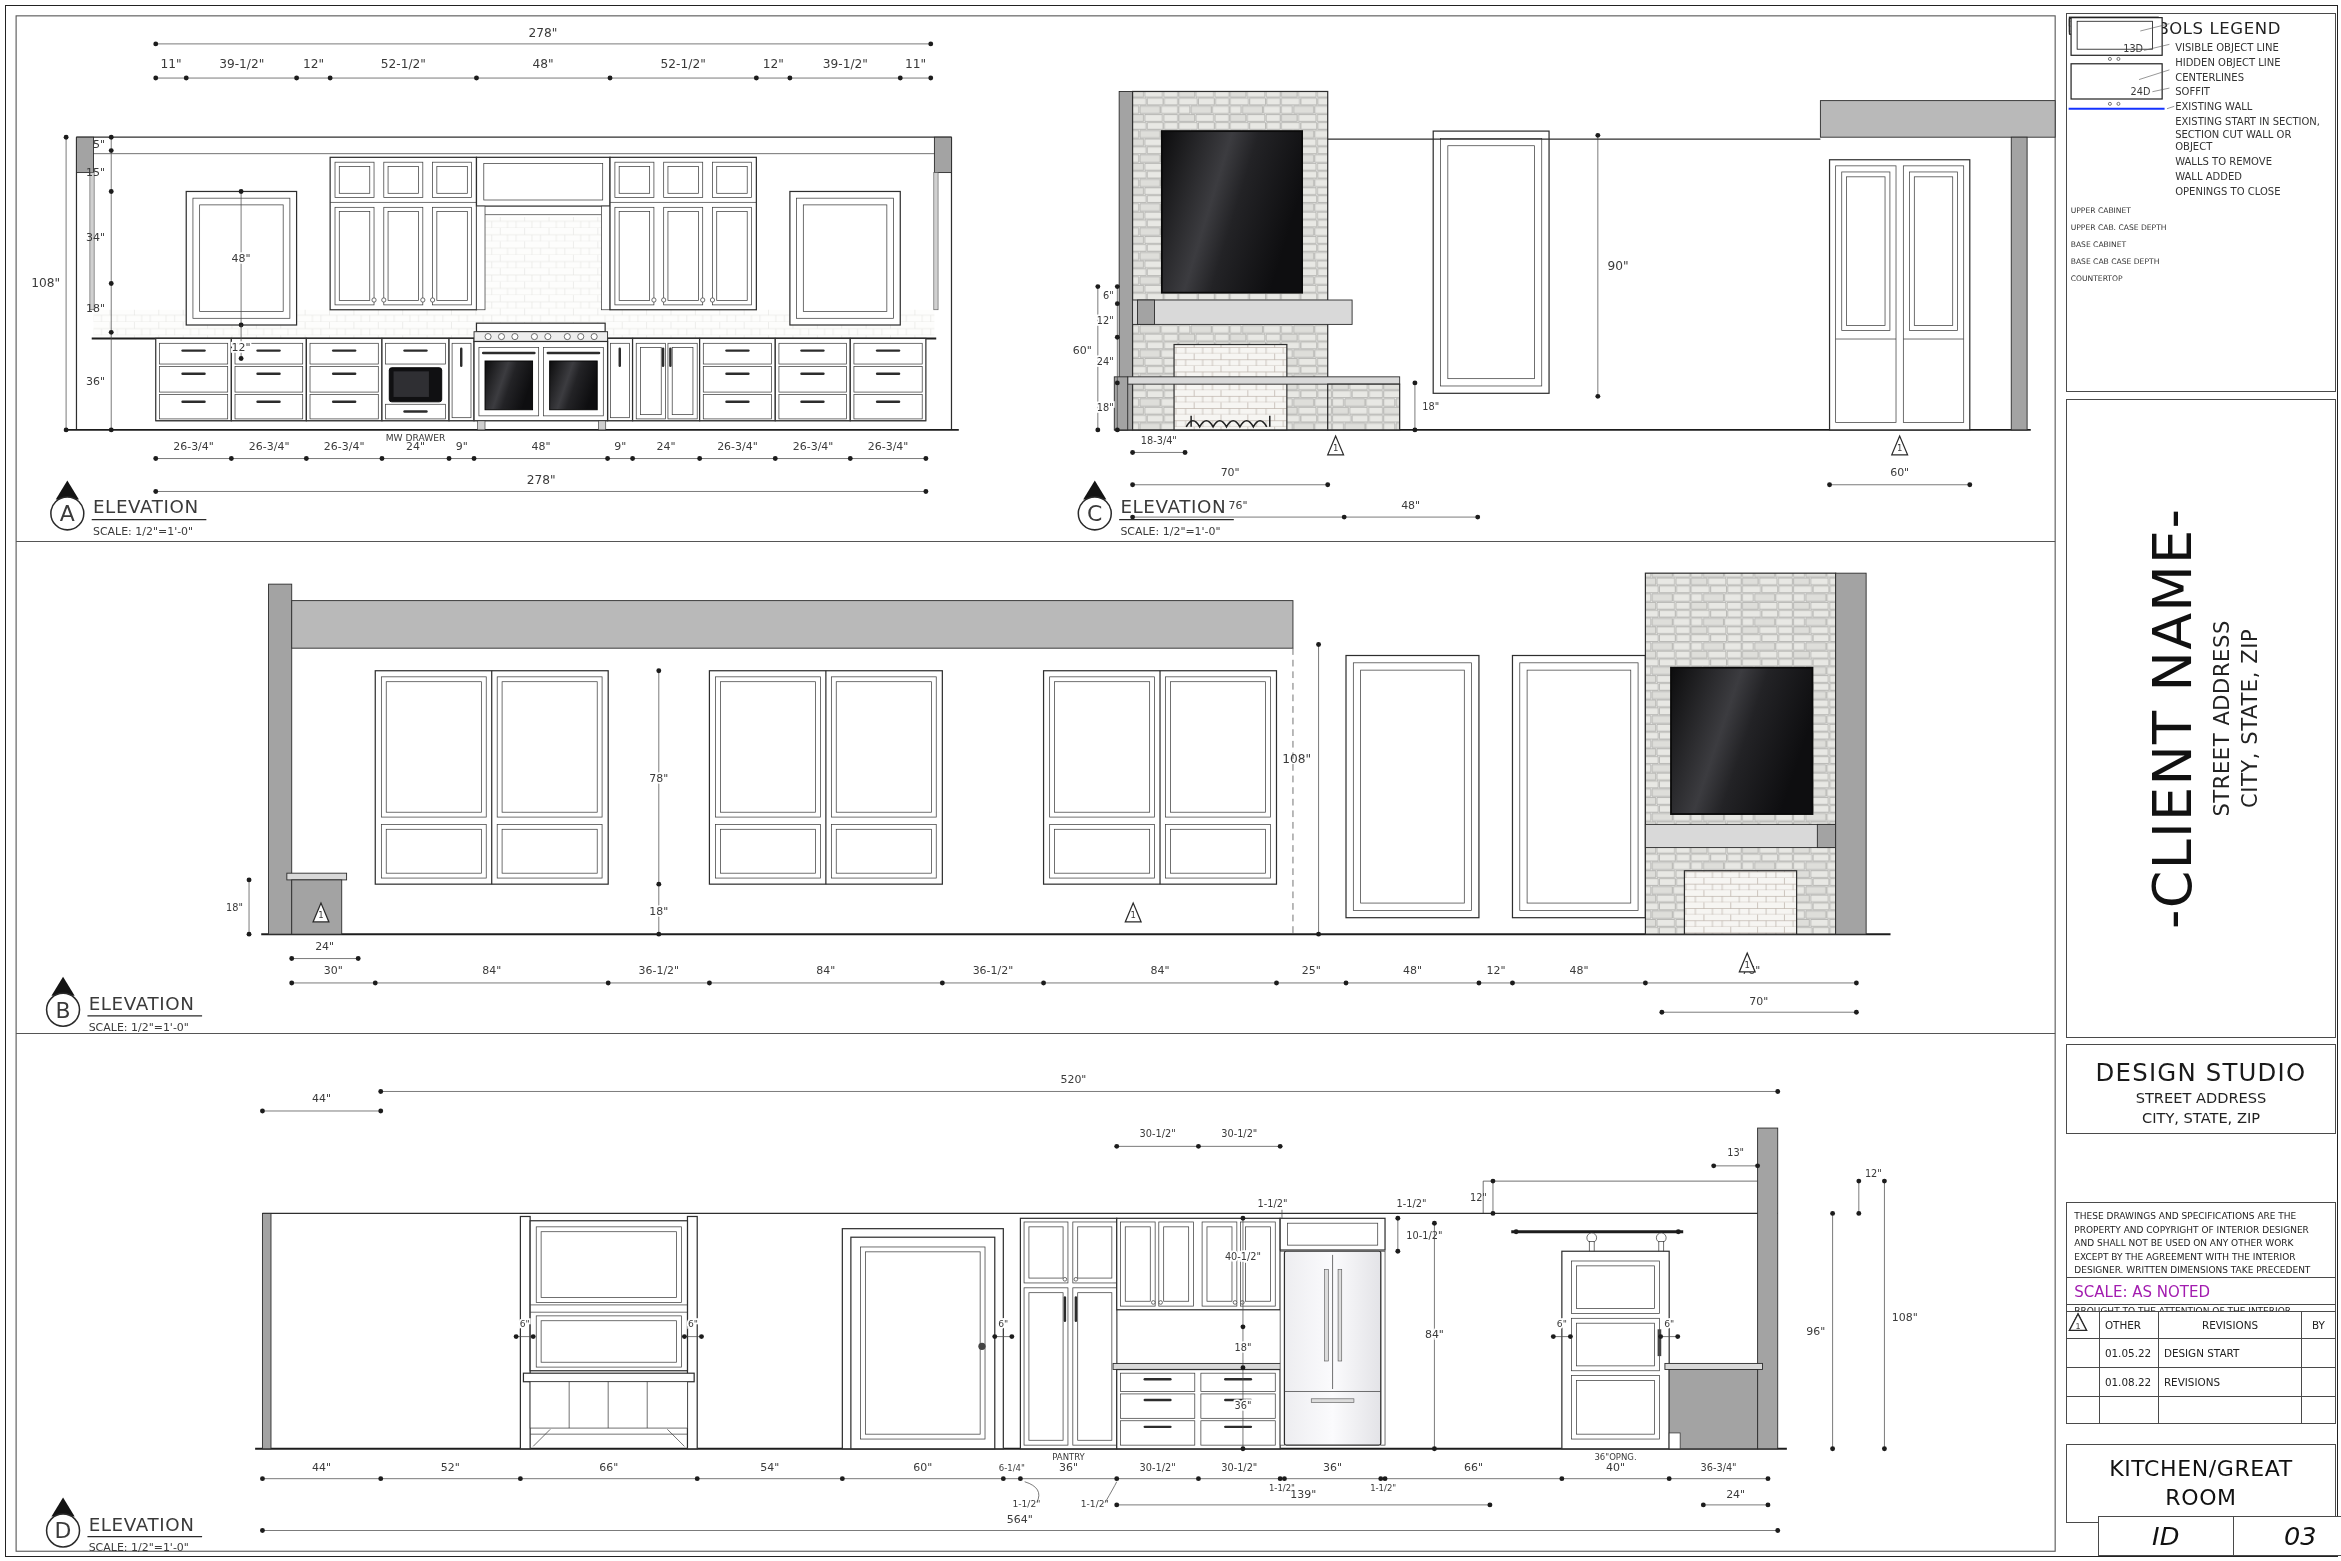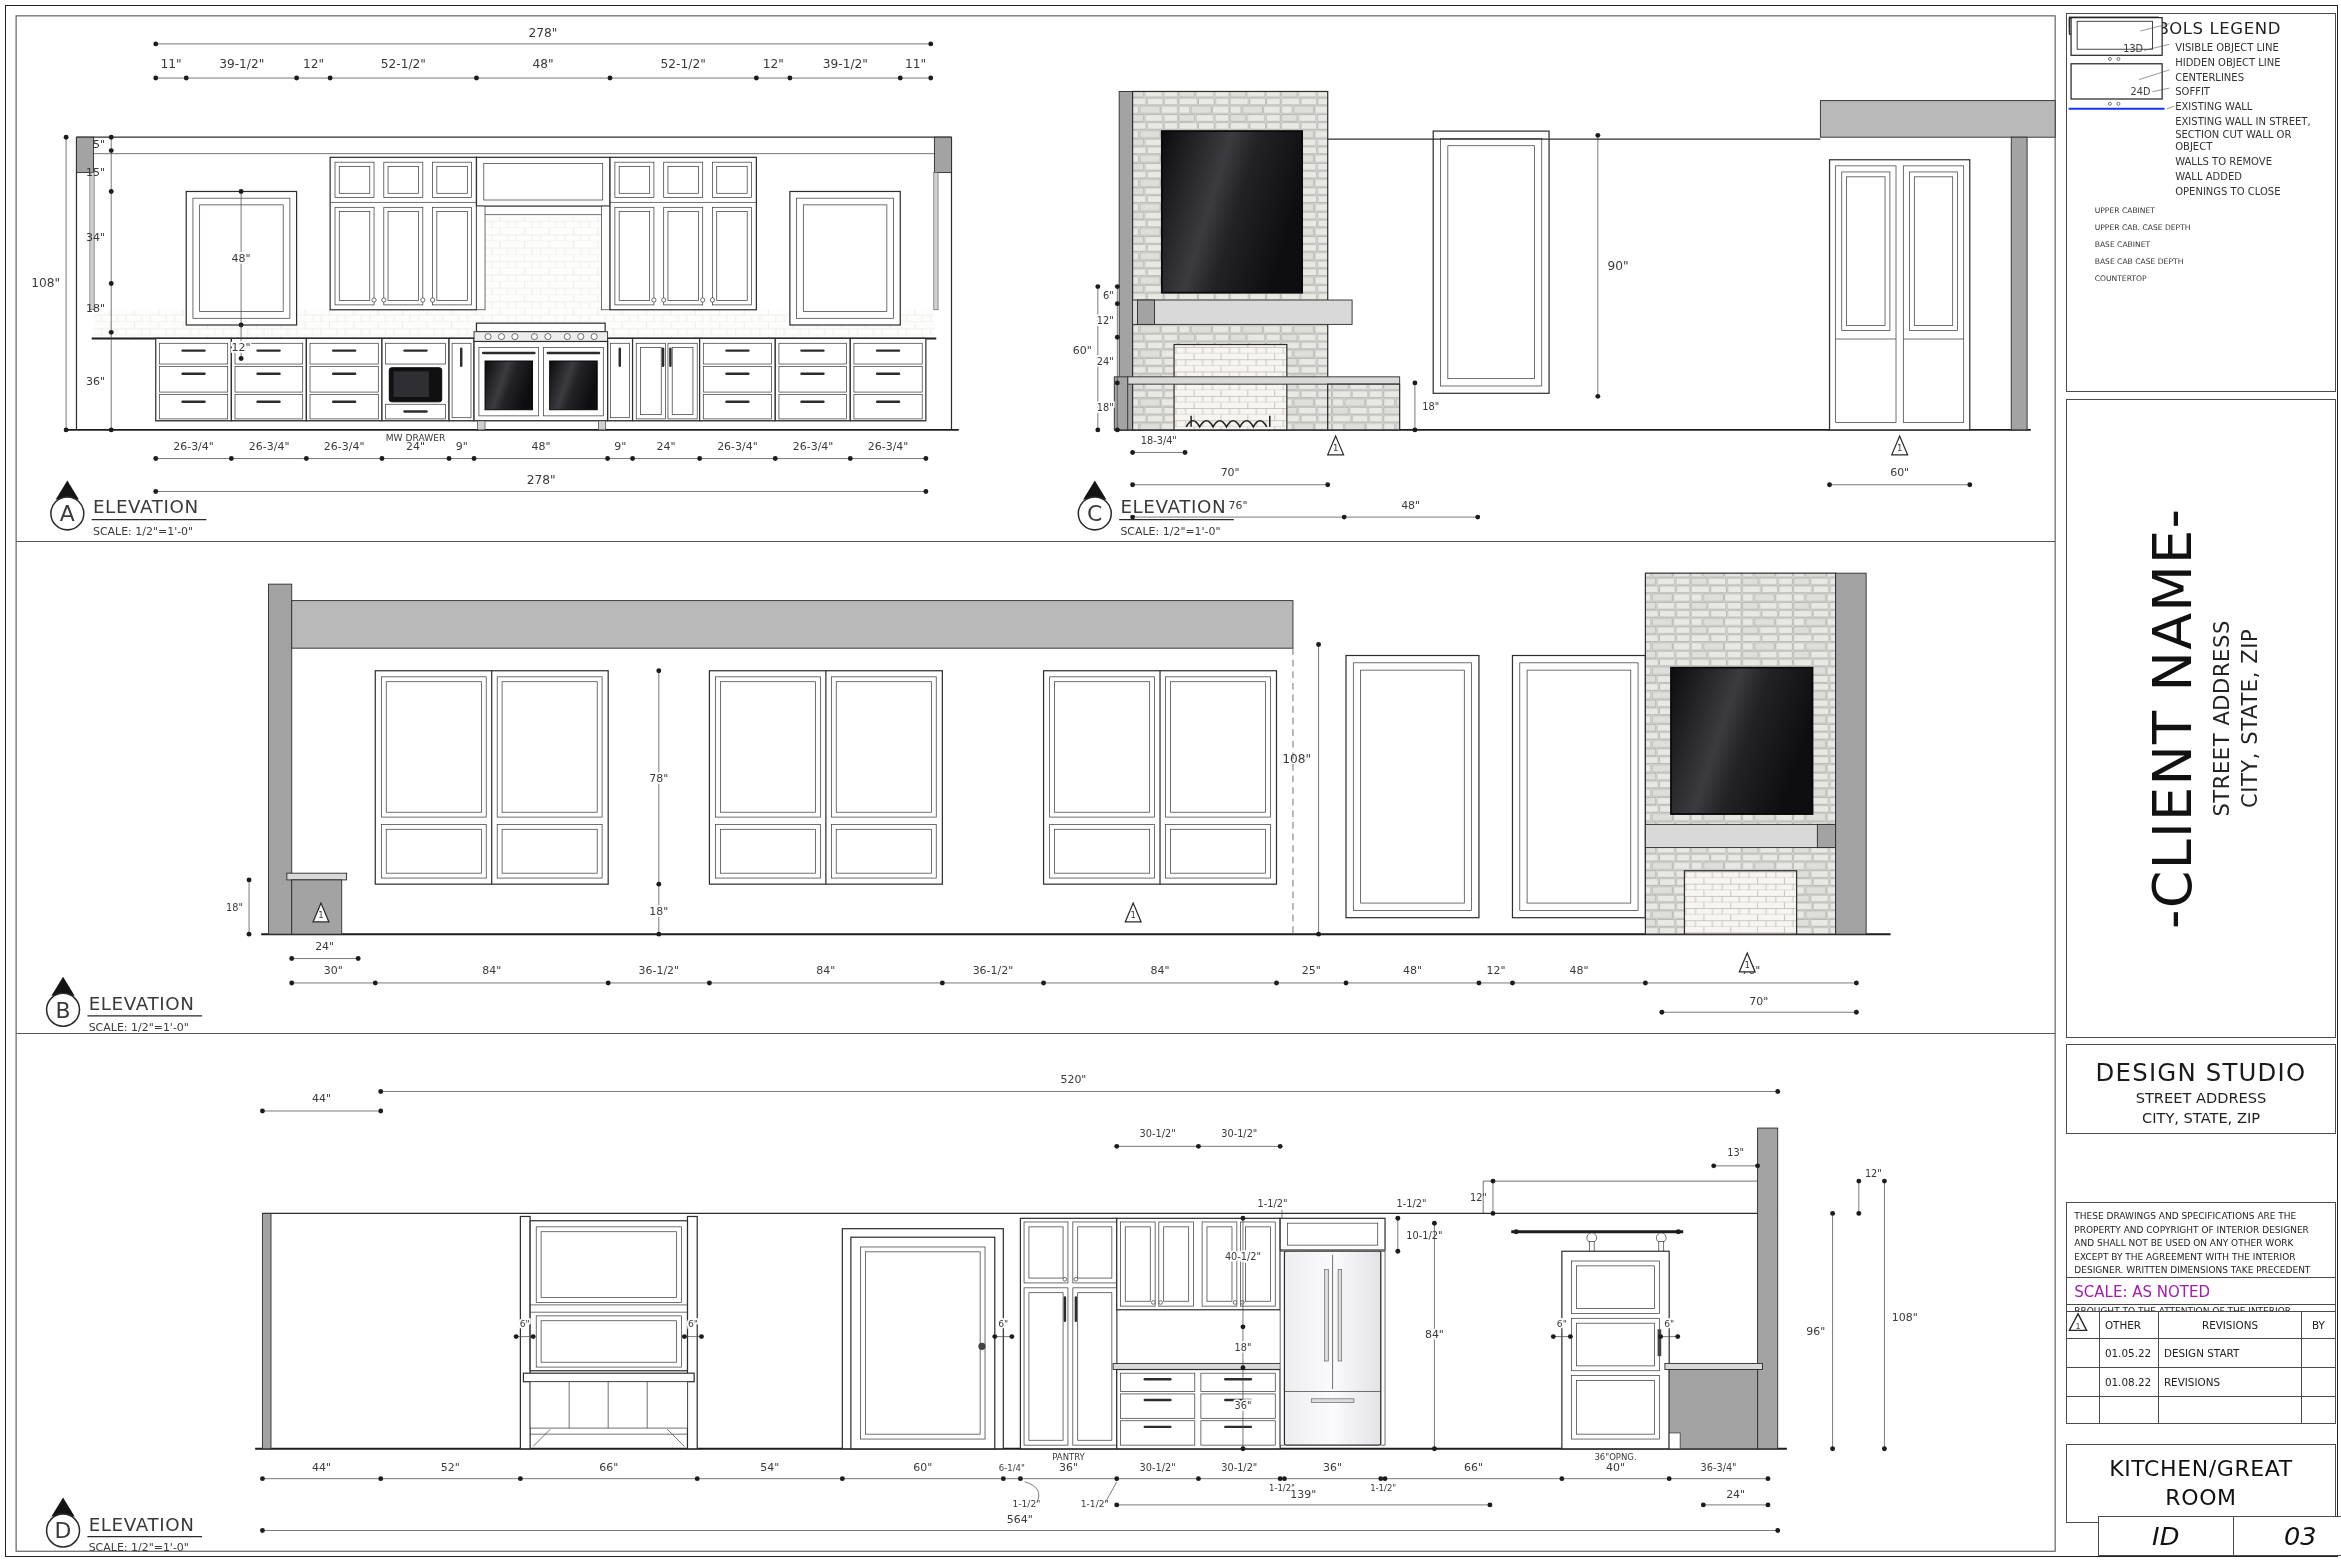--- a/index.html
+++ b/index.html
@@ -22,21 +22,21 @@
   .t14{font-size:14px;} .t15{font-size:15px;} .t16{font-size:16px;} .t18{font-size:18px;}
   .t20{font-size:20px;} .t30{font-size:30px;letter-spacing:1px;} .t36{font-size:36px;}
   .mid{text-anchor:middle;} .end{text-anchor:end;}
   .halo{paint-order:stroke;stroke:#fff;stroke-width:6px;}
   
   .tb{position:absolute;left:2066px;width:270px;background:#fff;border:1.2px solid #4a4a4a;box-sizing:border-box;}
   .legend-title{text-align:center;font-size:16.5px;letter-spacing:0.6px;color:#222;padding:4.9px 0 2.4px 0;}
   .lrow{display:flex;align-items:center;gap:7.3px;padding:1.2px 4.9px;}
   .lsym{width:96px;flex:none;}
   .llab{font-size:10px;color:#333;line-height:1.25;}
-  .cabwrap{display:flex;align-items:flex-start;gap:3.7px;padding:2.4px 3.7px 0 3.7px;margin-left:24px;}
+  .cabwrap{display:flex;align-items:flex-start;gap:3.7px;padding:2.4px 3.7px 0 3.7px;}
   .cablabs{display:flex;flex-direction:column;gap:8px;padding-top:3.7px;}
   .cablabs div{font-size:7.6px;color:#333;}
   .client-box{display:flex;align-items:center;justify-content:center;}
   .client-rot{transform:rotate(-90deg);text-align:center;width:610px;flex:none;}
   .client-name{font-size:54px;color:#111;letter-spacing:1.2px;white-space:nowrap;}
   .client-addr{font-size:21px;color:#222;margin-top:6.1px;letter-spacing:0.6px;}
   .client-city{font-size:21px;color:#222;margin-top:3.7px;letter-spacing:0.6px;}
   .studio{ text-align:center;padding-top:13px;}
   .studio-name{font-size:24.4px;color:#1a1a1a;letter-spacing:1.2px;}
   .studio-addr{font-size:14.6px;color:#222;margin-top:2.4px;}
@@ -929,21 +929,21 @@
           </svg>
       </span>
       <span class="llab">EXISTING WALL</span>
     </div>
     <div class="lrow">
       <span class="lsym">
         <svg width="96" height="24.4" viewBox="0 0 158 40">
             <rect x="4" y="7" width="146" height="26" fill="#9b9b9b" stroke="#222" stroke-width="1.5"></rect>
           </svg>
       </span>
-      <span class="llab">EXISTING WALL IN STREET, SECTION CUT WALL OR OBJECT</span>
+      <span class="llab">EXISTING START IN SECTION, SECTION CUT WALL OR OBJECT</span>
     </div>
     <div class="lrow">
       <span class="lsym">
         <svg width="96" height="24.4" viewBox="0 0 158 40">
           <path d="M4,8 h34 M58,8 h40 M118,8 h32 M4,8 v12 M150,8 v12 M4,32 h26 M50,32 h46 M116,32 h34" stroke="#222" stroke-width="2" fill="none"></path>
         </svg>
       </span>
       <span class="llab">WALLS TO REMOVE</span>
     </div>
     <div class="lrow">

